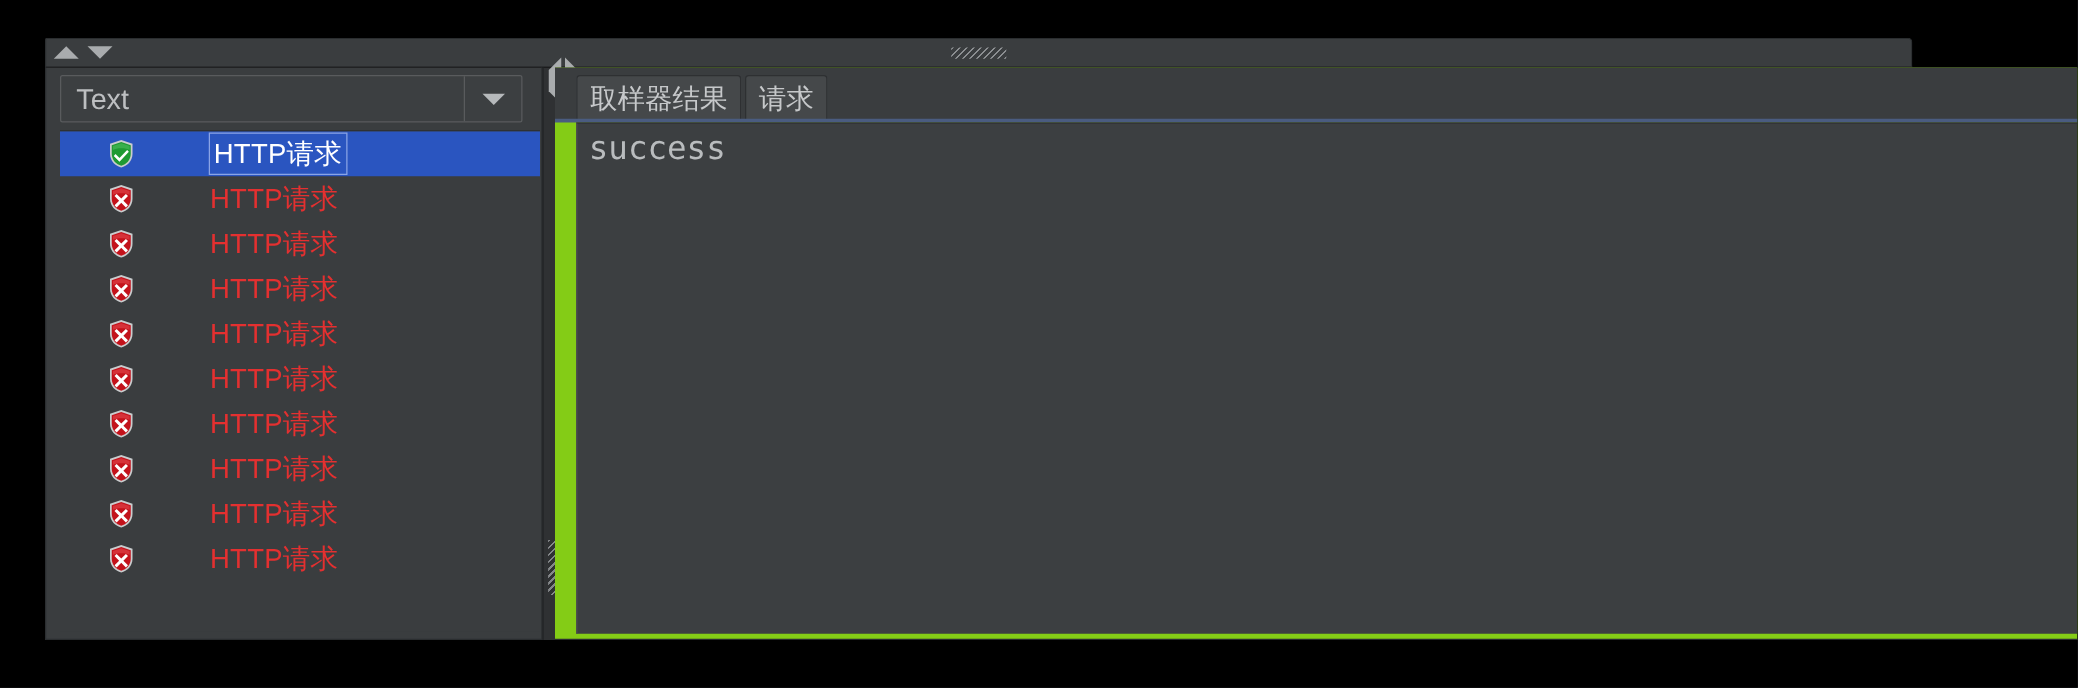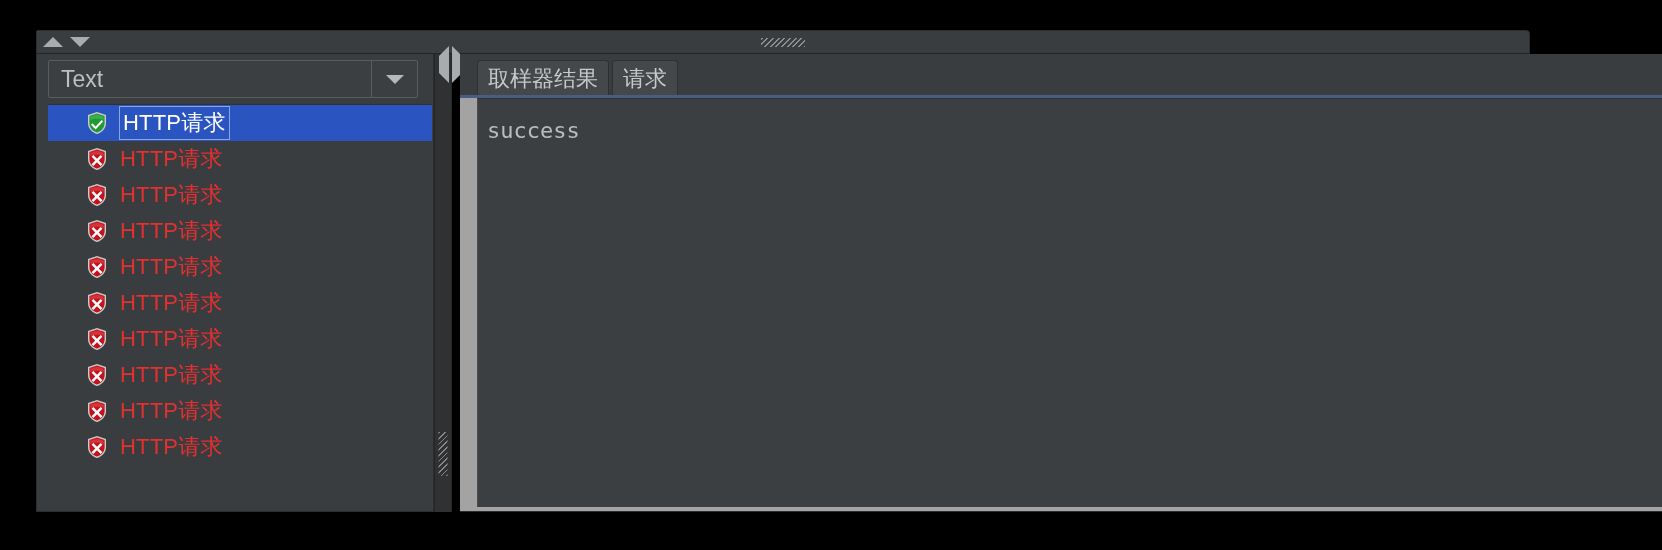--- a/index.html
+++ b/index.html
@@ -142,20 +142,21 @@
     border-top: 1px solid #2f3133;
     overflow: hidden;
   }
   .result-row {
     height: 36px;
     display: flex;
     align-items: center;
     padding-left: 38px;
     box-sizing: border-box;
     cursor: default;
+    gap: 48px;
   }
   .result-row.selected {
     background: #2a55c0;
   }
   .row-icon {
     width: 22px;
     height: 24px;
     flex: 0 0 22px;
     margin-right: 12px;
     display: block;
@@ -214,25 +215,25 @@
     background-image: repeating-linear-gradient(
        -45deg,
        #9a9da0 0px, #9a9da0 1.3px,
        rgba(0,0,0,0) 1.3px, rgba(0,0,0,0) 4px);
     opacity: .8;
   }
 
   
   .right-panel {
     position: absolute;
-    left: 424px;
+    left: 408px;
     top: 0;
     right: 0;
     height: 458px;
-    background: #a3a3a3;
+    background: #84cc16;
     border-right: 0;
     border-bottom: 1px solid #2b2e30;
     box-sizing: border-box;
   }
 
   .tabbar {
     position: absolute;
     left: 0;
     top: 0;
     right: 0;
@@ -281,24 +282,24 @@
     right: 0;
     bottom: 4px;
     background: #3c3f41;
     border-top: 1px solid #303234;
     border-left: 1px solid #4a4d4f;
     box-sizing: border-box;
     overflow: hidden;
   }
   .response-text {
     margin: 0;
-    padding: 19px 0 0 9px;
+    padding: 7px 0 0 9px;
     color: #b9bcbe;
     font-family: "DejaVu Sans Mono", "Liberation Mono", monospace;
-    font-size: 22px;
+    font-size: 26px;
     line-height: 26px;
     white-space: pre-wrap;
   }
 </style>
 </head>
 <body>
 
 <div id="screen">
 
   <div class="top-splitter">

